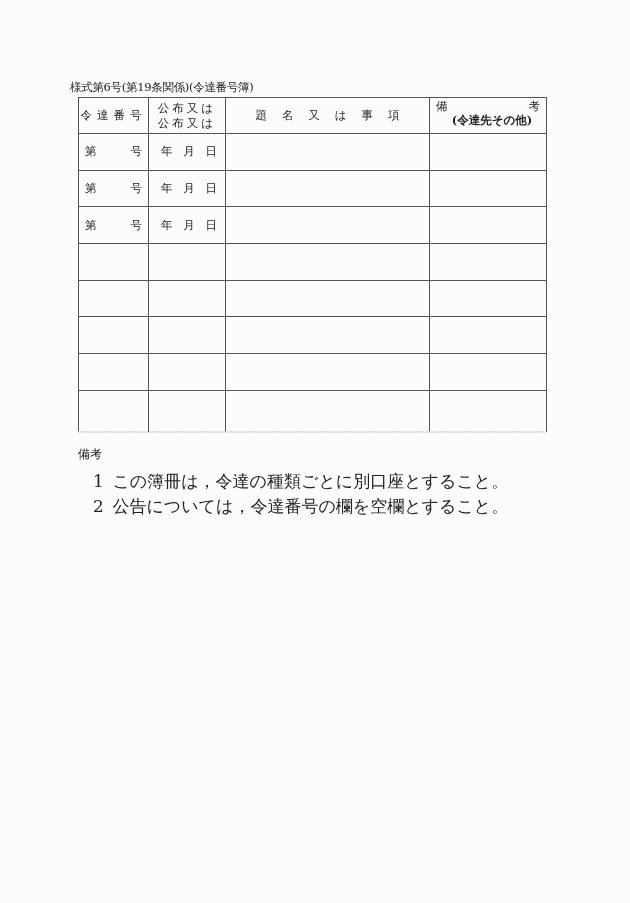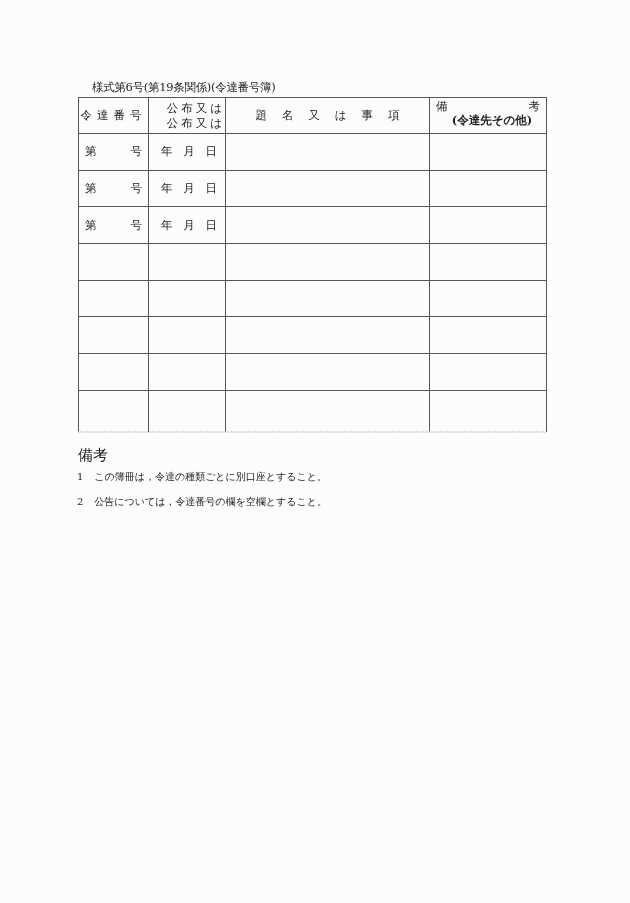--- a/index.html
+++ b/index.html
@@ -5,21 +5,21 @@
   html, body { margin: 0; padding: 0; }
   body {
     width: 630px; height: 903px;
     background: #fcfcfc;
     position: relative;
     font-family: "DejaVu Serif", "Liberation Serif", serif;
     color: #222;
     overflow: hidden;
   }
   .form-title {
-    position: absolute; left: 92px; top: 80px;
+    position: absolute; left: 70px; top: 80px;
     font-size: 11.5px; letter-spacing: -0.3px; white-space: nowrap;
   }
   .ledger {
     position: absolute; left: 78px; top: 97px;
     width: 468px; height: 336px;
   }
   .ledger table {
     border-collapse: collapse; table-layout: fixed;
     width: 468px;
     padding-left: 23px;
@@ -27,35 +27,35 @@
   .ledger td, .ledger th {
     border: 1px solid #555;
     padding: 0; font-weight: normal;
     font-size: 11.5px; vertical-align: middle;
   }
   .ledger th { height: 35px; }
   .ledger td { height: 35.7px; }
   .ledger tr.last td { border-bottom: none; height: 41px; }
   .spread { display: flex; justify-content: space-between; padding: 0 6px; }
   .hdr-number { letter-spacing: 5px; text-align: center; padding-left: 4px; }
-  .hdr-date { line-height: 15px; letter-spacing: 3px; text-align: right; }
+  .hdr-date { line-height: 15px; letter-spacing: 3px; text-align: center; }
   .hdr-title { letter-spacing: 0; }
   .hdr-title .spread { justify-content: space-around; padding: 0 22px; }
   .hdr-remarks { vertical-align: top !important; }
   .hdr-remarks .spread { padding: 2px 6px 0 6px; line-height: 13px; }
   .hdr-remarks .sub { text-align: center; line-height: 14px; padding-left: 8px; font-weight: bold; }
   .date-cell .spread { padding: 0 8px 0 12px; }
   .zigzag {
     position: absolute; left: 78px; top: 429px; width: 468px; height: 6px;
   }
   .notes-title {
-    position: absolute; left: 78px; top: 446px; font-size: 15px;
+    position: absolute; left: 78px; top: 446px; font-size: 12px;
   }
   .note {
-    position: absolute; left: 77px; font-size: 10px; white-space: nowrap;
+    position: absolute; left: 93px; font-size: 17px; white-space: nowrap;
   }
   .note .num { display: inline-block; width: 14px; }
 </style>
 </head>
 <body>
 
 <div class="form-title">様式第6号(第19条関係)(令達番号簿)</div>
 
 <div class="ledger">
   <table>

